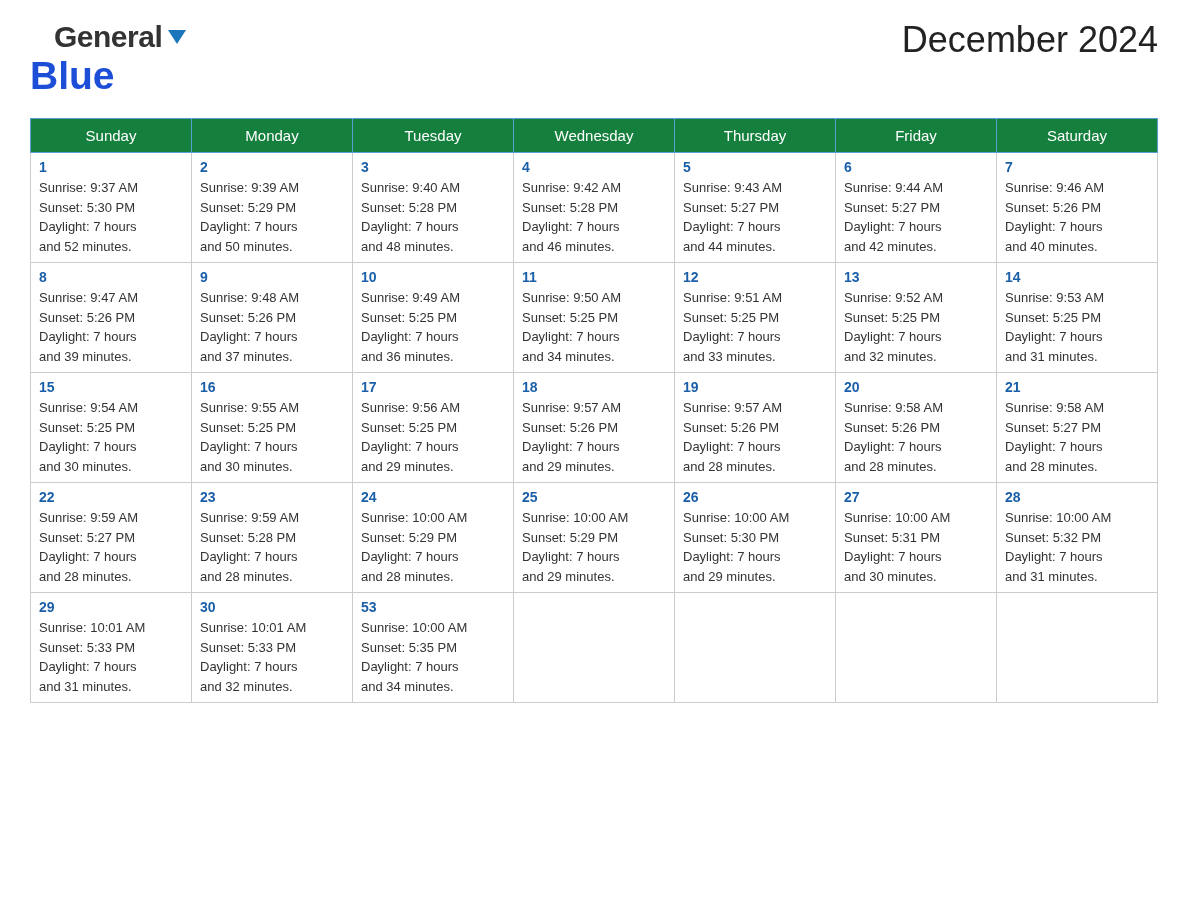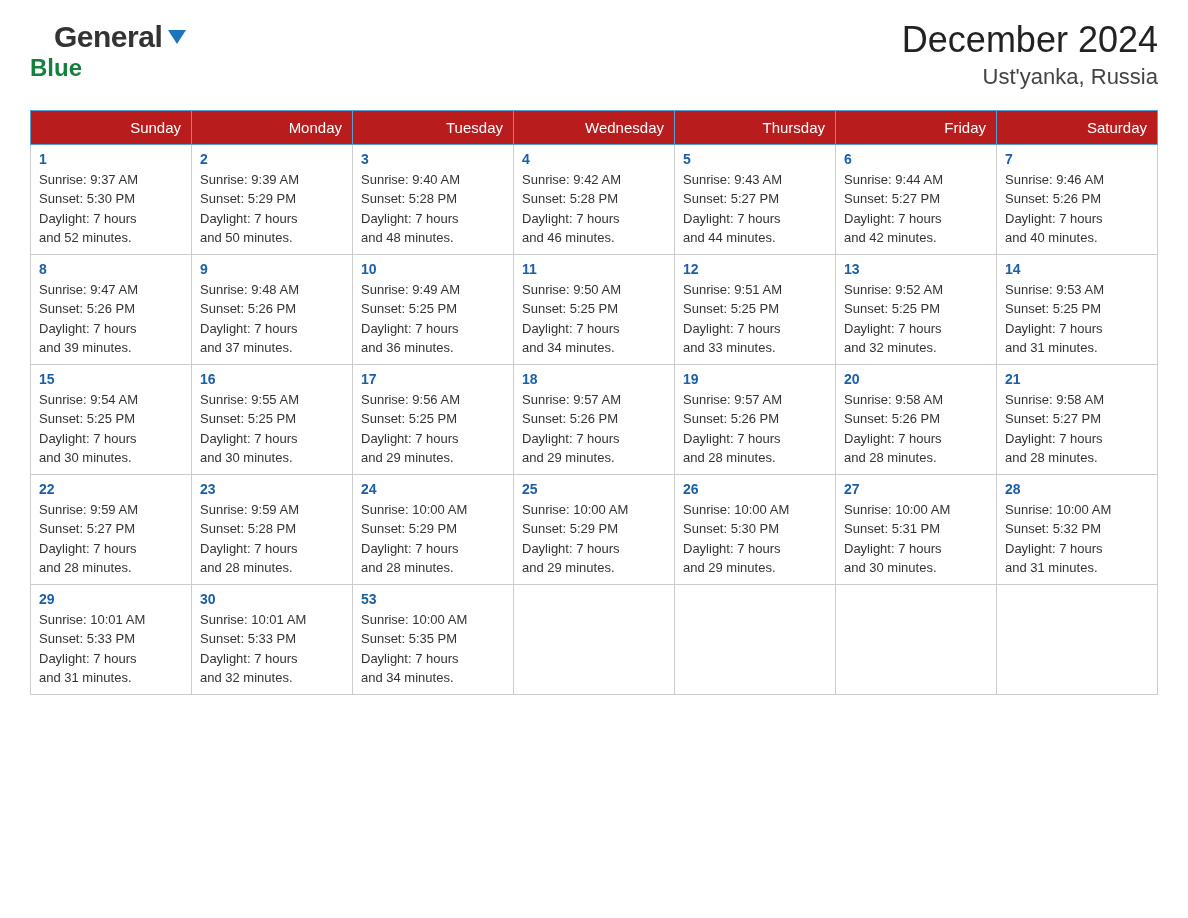--- a/index.html
+++ b/index.html
@@ -38,26 +38,26 @@
       margin-top: 4px;
     }
 
     
     .calendar {
       width: 100%;
       border-collapse: collapse;
       border: 1px solid #aaa;
     }
     .calendar thead tr th {
-      background-color: #b91c1c;
+      background-color: #15803d;
       color: #fff;
       font-size: 15px;
       font-weight: normal;
       padding: 8px 10px;
-      text-align: right;
+      text-align: center;
       border: 1px solid #5a9fd4;
     }
     .calendar tbody tr td {
       vertical-align: top;
       padding: 6px 8px;
       border: 1px solid #ccc;
       font-size: 13px;
       color: #333;
       width: 14.28%;
       height: 110px;
@@ -101,28 +101,27 @@
       <div class="logo-text-col">
         <div class="logo-row">
           <span style="font-size:30px;font-weight:bold;color:#333;letter-spacing:-0.5px;margin-left:24px;">General</span>
           <span style="display:inline-block;margin-left:4px;margin-top:4px;">
             <svg width="22" height="22" viewBox="0 0 22 22">
               <polygon points="2,4 20,4 11,18" fill="#1a75bb"></polygon>
             </svg>
           </span>
         </div>
         <div>
-          <span style="font-size:24px;font-weight:bold;color:#15803d;">Blue</span>
+          <span style="font-size:39px;font-weight:bold;color:#1d4ed8;">Blue</span>
         </div>
       </div>
     </div>
   </div>
   <div class="title-area">
     <div class="month-title">December 2024</div>
-    <div class="location-title">Ust'yanka, Russia</div>
   </div>
 </div>
 
 <table class="calendar">
   <thead>
     <tr id="header-row">
     <th>Sunday</th>
         <th>Monday</th>
         <th>Tuesday</th>
         <th>Wednesday</th>

